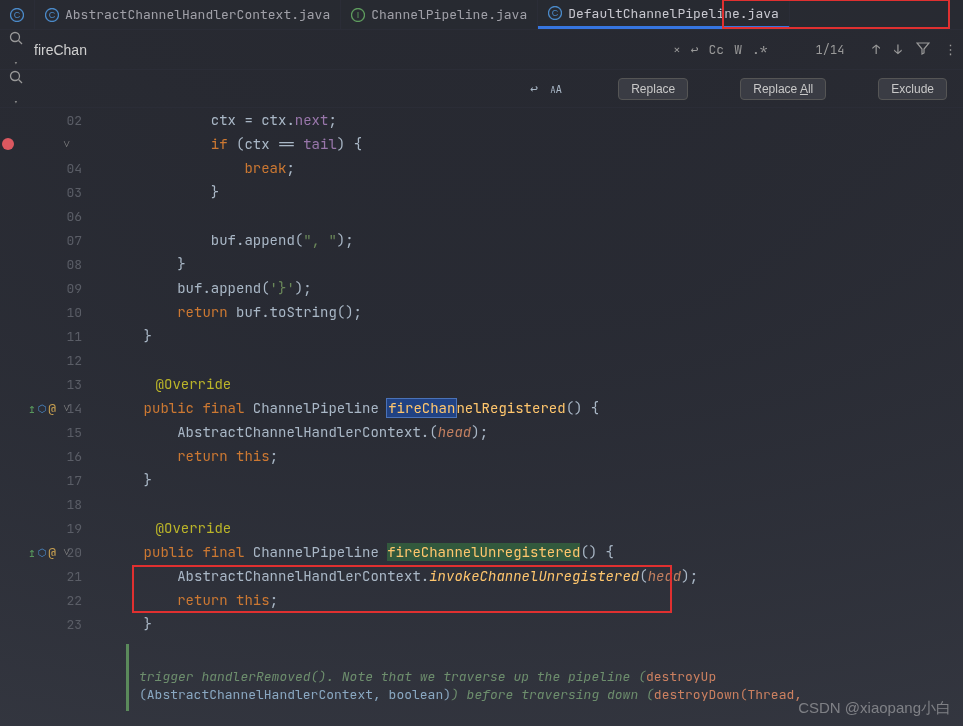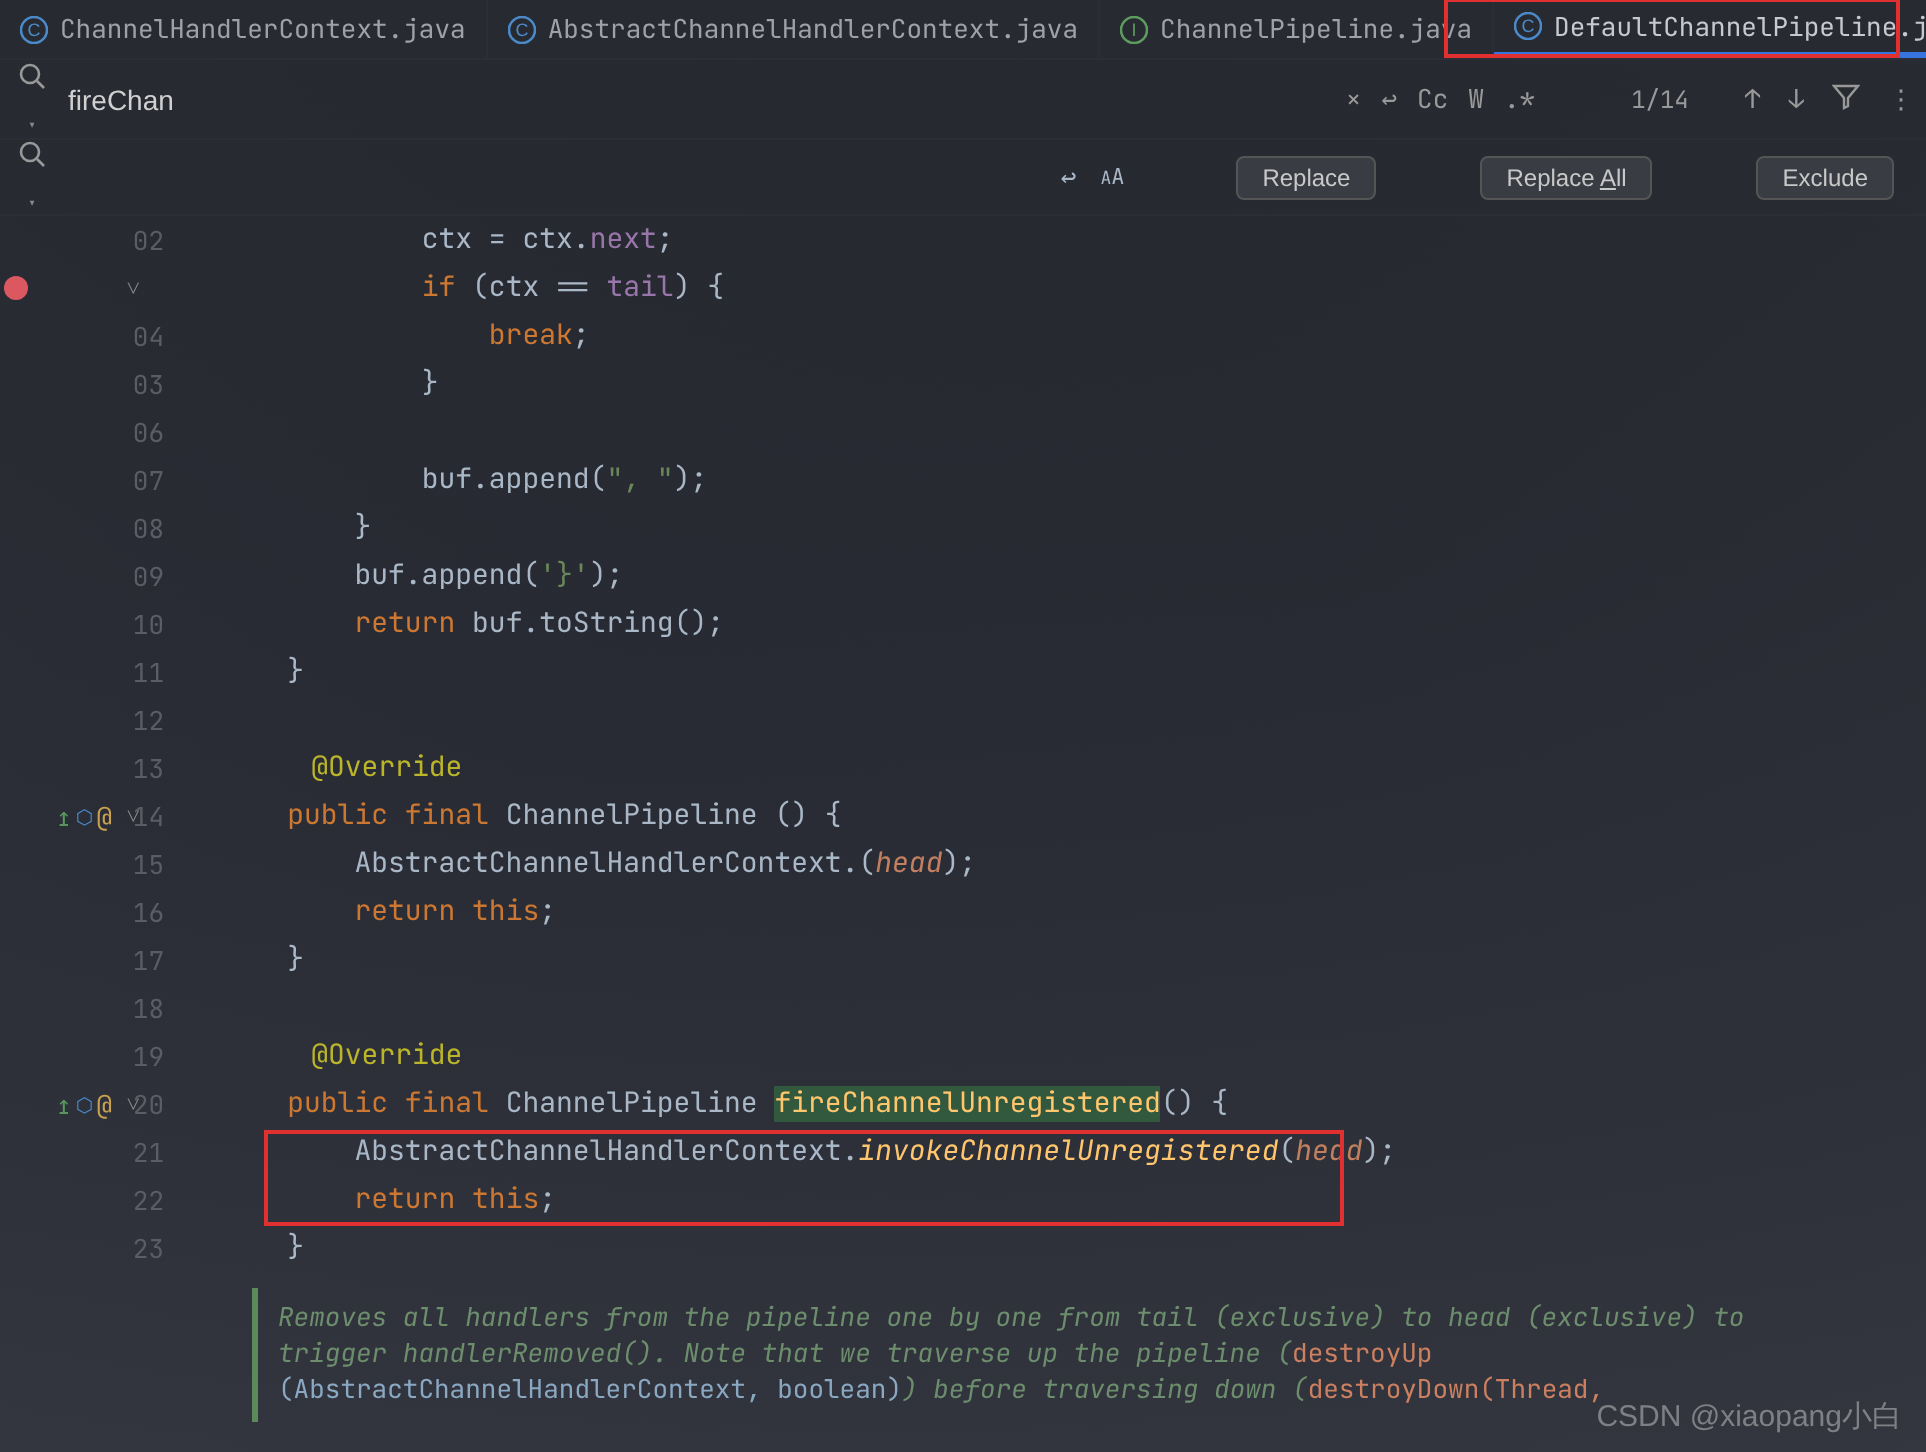--- a/index.html
+++ b/index.html
@@ -177,21 +177,20 @@
 <body>
 
 <div class="tabs">
   <div class="tab">
     <span class="tab-icon icon-class">
       <svg viewBox="0 0 14 14" width="14" height="14">
           <circle cx="7" cy="7" r="6.5" fill="none" stroke="#4b8ac9" stroke-width="1.3"></circle>
           <text x="7" y="10" text-anchor="middle" font-size="9" fill="#4b8ac9" font-family="sans-serif">C</text>
         </svg>
     </span>
-    <span>ChannelHandlerContext.java</span>
   </div>
   <div class="tab">
     <span class="tab-icon icon-class">
       <svg viewBox="0 0 14 14" width="14" height="14">
           <circle cx="7" cy="7" r="6.5" fill="none" stroke="#4b8ac9" stroke-width="1.3"></circle>
           <text x="7" y="10" text-anchor="middle" font-size="9" fill="#4b8ac9" font-family="sans-serif">C</text>
         </svg>
     </span>
     <span>AbstractChannelHandlerContext.java</span>
   </div>
@@ -356,34 +355,34 @@
     <div class="code-line"><span>                </span><span class="kw">break</span><span>;</span></div>
     <div class="code-line"><span>            </span><span>}</span></div>
     <div class="code-line"><span></span></div>
     <div class="code-line"><span>            </span><span>buf.append(</span><span class="str">", "</span><span>);</span></div>
     <div class="code-line"><span>        </span><span>}</span></div>
     <div class="code-line"><span>        </span><span>buf.append(</span><span class="str">'}'</span><span>);</span></div>
     <div class="code-line"><span>        </span><span class="kw">return </span><span>buf.toString();</span></div>
     <div class="code-line"><span>    </span><span>}</span></div>
     <div class="code-line"><span></span></div>
     <div class="code-line"><span>    </span><span class="anno">@Override</span></div>
-    <div class="code-line"><span>    </span><span class="kw">public final </span><span class="type">ChannelPipeline </span><span>() {</span></div>
+    <div class="code-line"><span>    </span><span class="kw">public final </span><span class="type">ChannelPipeline </span><span class="method"><span class="search-match">fireChan</span><span>nelRegistered</span></span><span>() {</span></div>
     <div class="code-line"><span>        </span><span class="type">AbstractChannelHandlerContext</span><span>.</span><span>(</span><span class="call-param">head</span><span>);</span></div>
     <div class="code-line"><span>        </span><span class="kw">return </span><span class="kw">this</span><span>;</span></div>
     <div class="code-line"><span>    </span><span>}</span></div>
     <div class="code-line"><span></span></div>
     <div class="code-line"><span>    </span><span class="anno">@Override</span></div>
     <div class="code-line"><span>    </span><span class="kw">public final </span><span class="type">ChannelPipeline </span><span class="method" style="background:#32593d;">fireChannelUnregistered</span><span>() {</span></div>
     <div class="code-line"><span>        </span><span class="type">AbstractChannelHandlerContext</span><span>.</span><span class="method italic">invokeChannelUnregistered</span><span>(</span><span class="call-param">head</span><span>);</span></div>
     <div class="code-line"><span>        </span><span class="kw">return </span><span class="kw">this</span><span>;</span></div>
     <div class="code-line"><span>    </span><span>}</span></div>
 
     <div class="red-box" style="left:42px; top:457px; width:540px; height:48px;"></div>
 
     <div class="doc-block">
-      <span>Removes all handlers from the pipeline one by one from tail (exclusive) to head (exclusive) to</span><br>
+      <br>
       <span>trigger handlerRemoved(). Note that we traverse up the pipeline (</span><span class="doc-kw">destroyUp</span><br>
       <span class="doc-param">(AbstractChannelHandlerContext, boolean)</span><span>) before traversing down (</span><span class="doc-kw">destroyDown(Thread,</span>
     </div>
   </div>
 </div>
 
 <div class="watermark">CSDN @xiaopang小白</div>
 
 </body></html>

